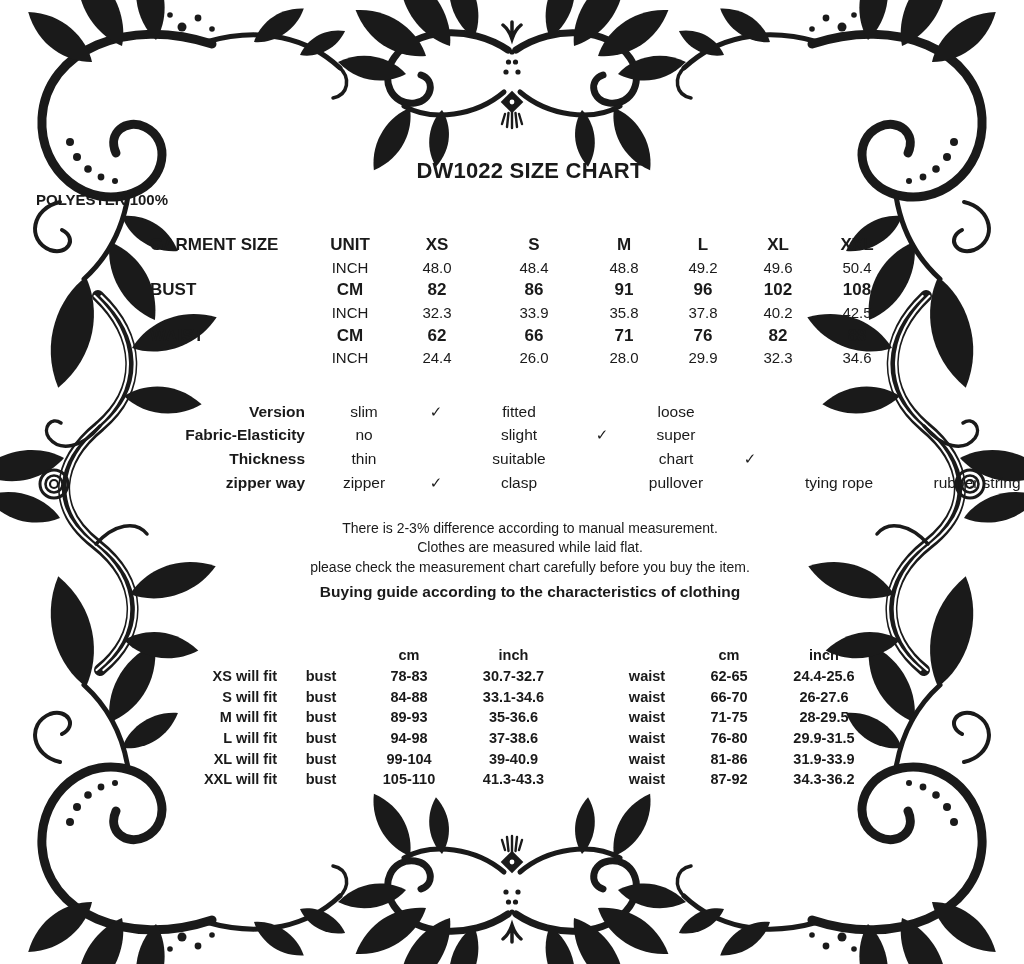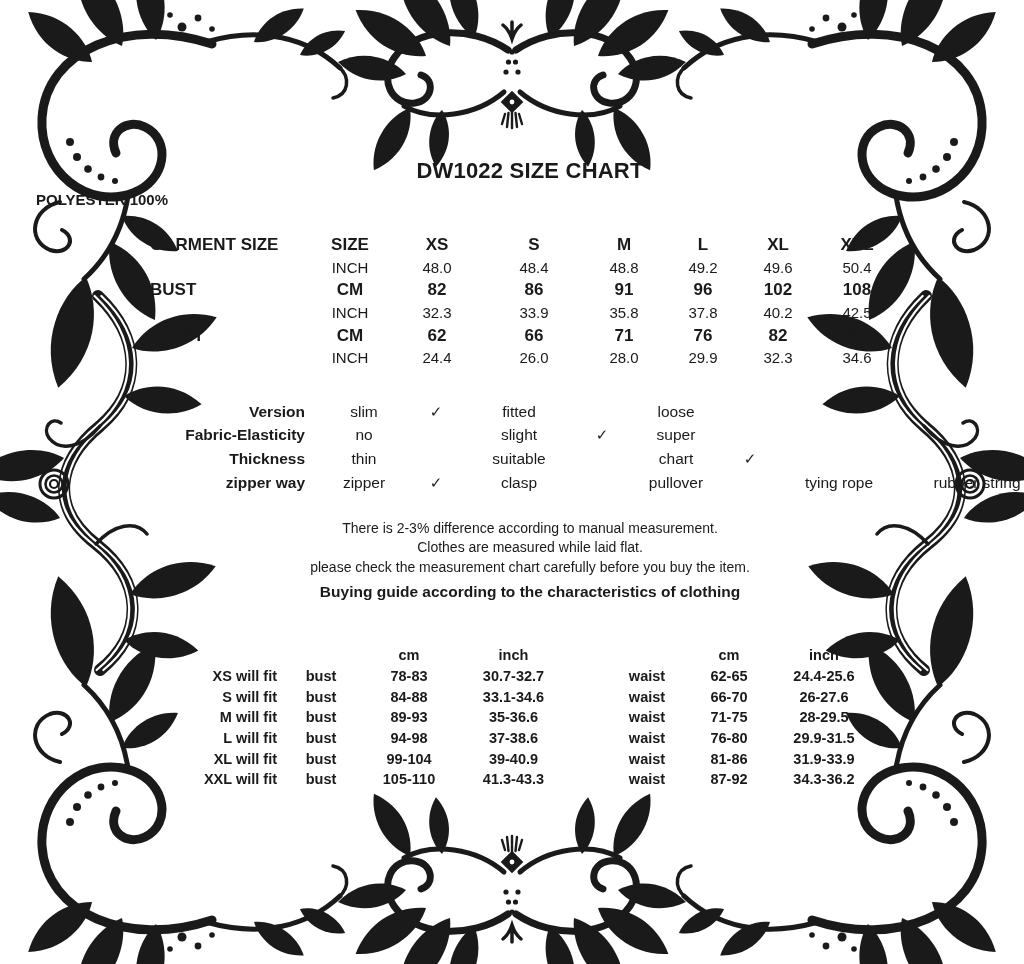--- a/index.html
+++ b/index.html
@@ -145,21 +145,21 @@
           <col style="width:94px">
           <col style="width:100px">
         <col style="width:80px">
           <col style="width:78px">
           <col style="width:72px">
           <col style="width:86px">
       </colgroup>
       <tbody>
           <tr class="bold-row">
         <td class="lbl">GARMENT SIZE</td>
-        <td>SIZE</td>
+        <td>UNIT</td>
         <td>XS</td>
         <td>S</td>
         <td>M</td>
         <td>L</td>
         <td>XL</td>
         <td>XXL</td>
       </tr>
       <tr class="reg-row">
         <td class="lbl"></td>
         <td>INCH</td>

